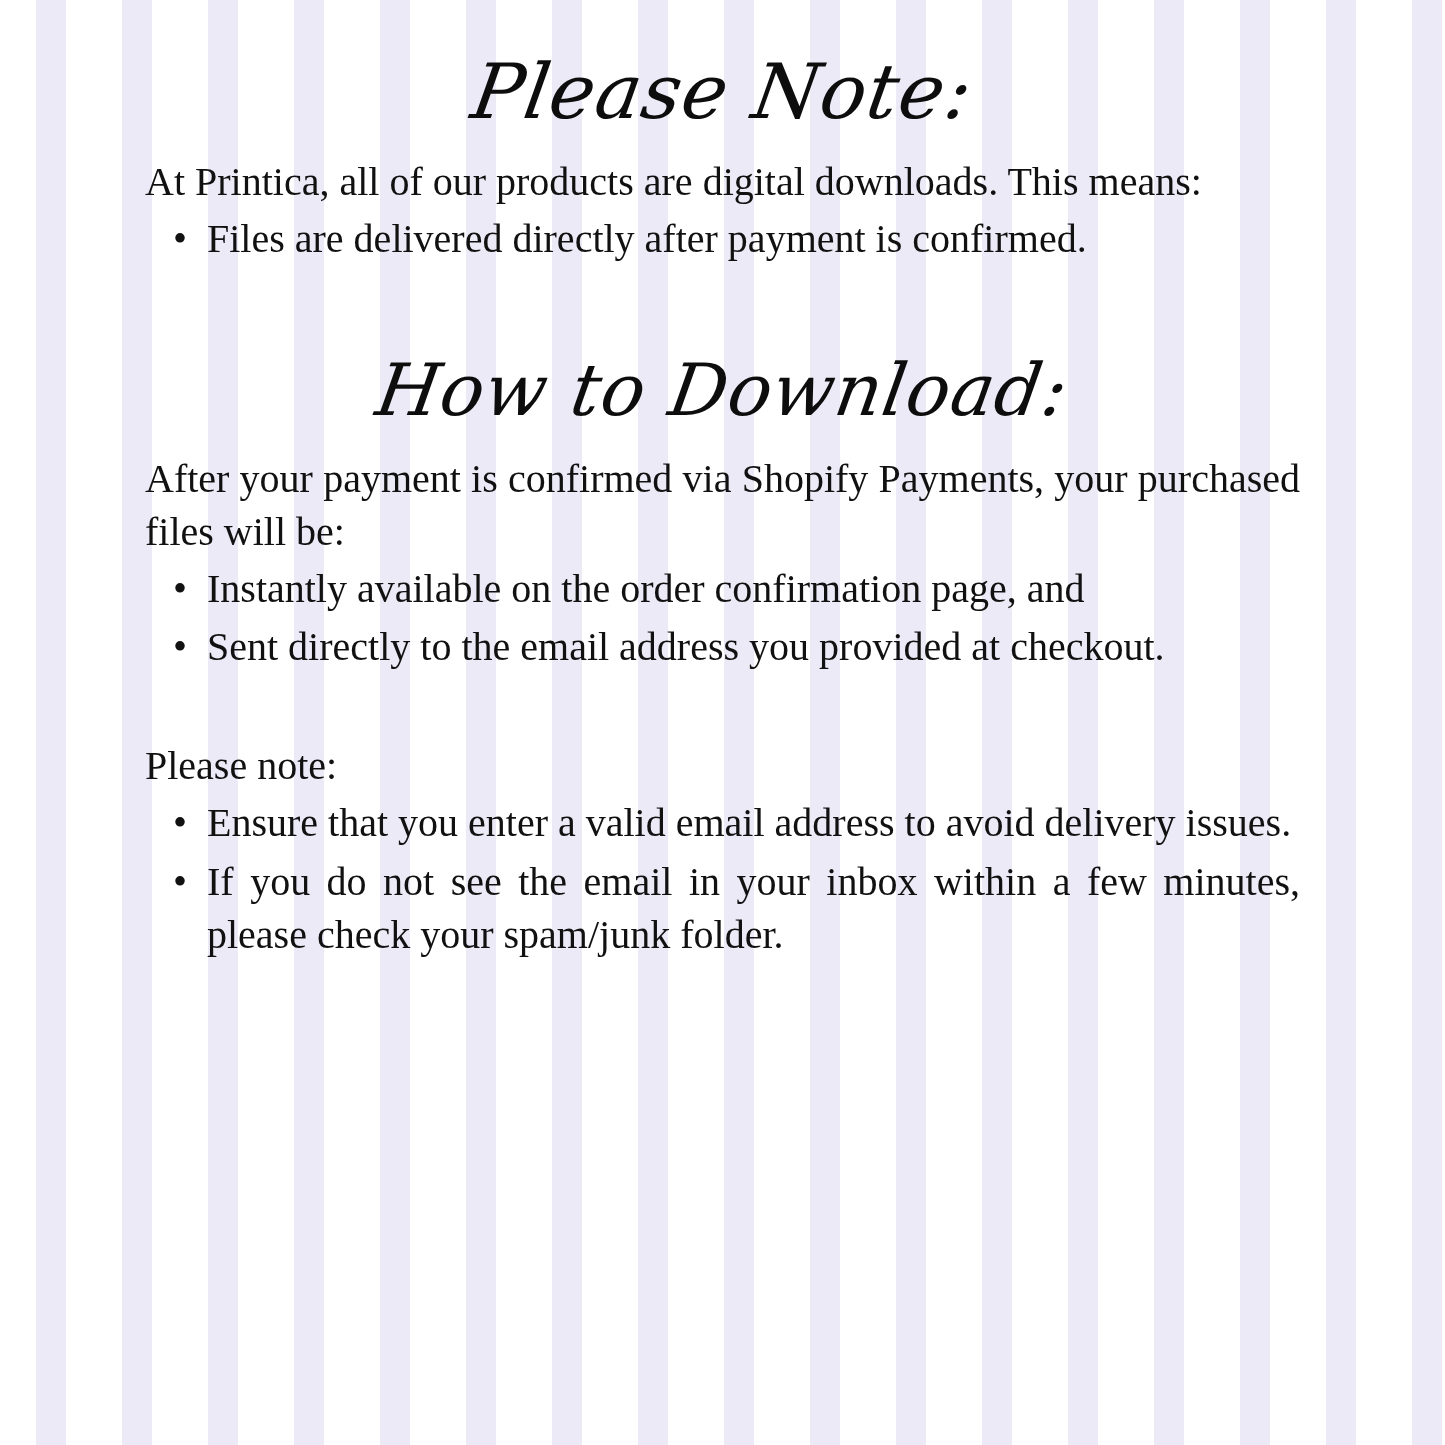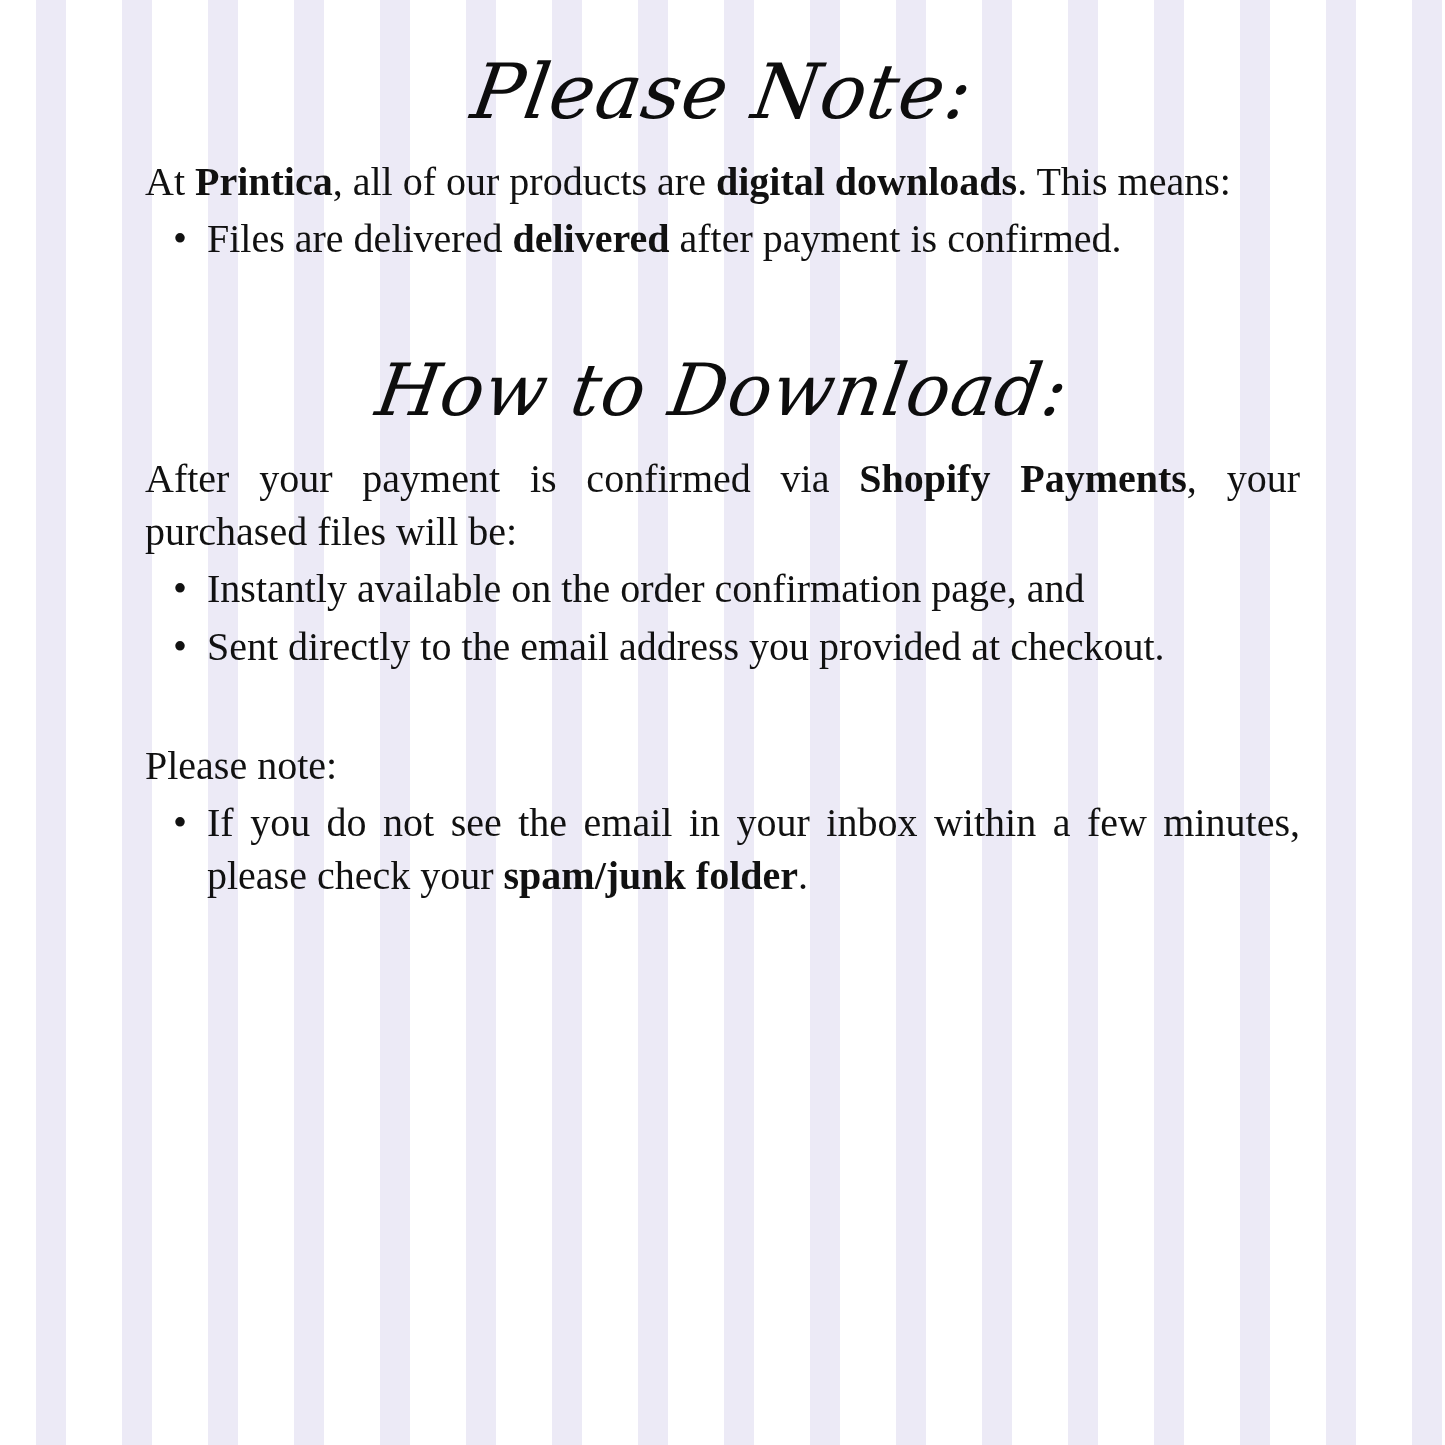--- a/index.html
+++ b/index.html
@@ -86,49 +86,50 @@
   ul.bullets li::before {
     content: "\2022";
     position: absolute;
     left: -34px;
     top: 0;
     font-size: 40px;
     line-height: 1.32;
     color: #111111;
   }
   b, strong {
-    font-weight: bold;
+    font-weight: normal;
   }
   .gap-md { height: 44px; }
 </style>
 </head>
 <body>
 
 <div class="page">
   <div class="content">
 
     <h1 class="script-heading">Please Note:</h1>
 
     <p class="para first"><span>At </span><b>Printica</b><span>, all of our products are </span><b>digital downloads</b><span>. This means:</span></p>
 
     <ul class="bullets">
-      <li><span>Files are delivered </span><b>delivered</b><span> after payment is confirmed.</span></li>
+      <li><span>Files are delivered </span><b>directly</b><span> after payment is confirmed.</span></li>
     </ul>
 
     <h1 class="script-heading second">How to Download:</h1>
 
     <p class="para first"><span>After your payment is confirmed via </span><b>Shopify Payments</b><span>, your purchased files will be:</span></p>
 
     <ul class="bullets">
       <li><span>Instantly available on the order confirmation page, and</span></li>
       <li><span>Sent directly to the email address you provided at checkout.</span></li>
     </ul>
 
     <div class="gap-md"></div>
 
     <p class="para plain">Please note:</p>
 
     <ul class="bullets">
+      <li><span>Ensure that you enter a valid email address to avoid delivery issues.</span></li>
       <li><span>If you do not see the email in your inbox within a few minutes, please check your </span><b>spam/junk folder</b><span>.</span></li>
     </ul>
 
   </div>
 </div>
 
 </body></html>

